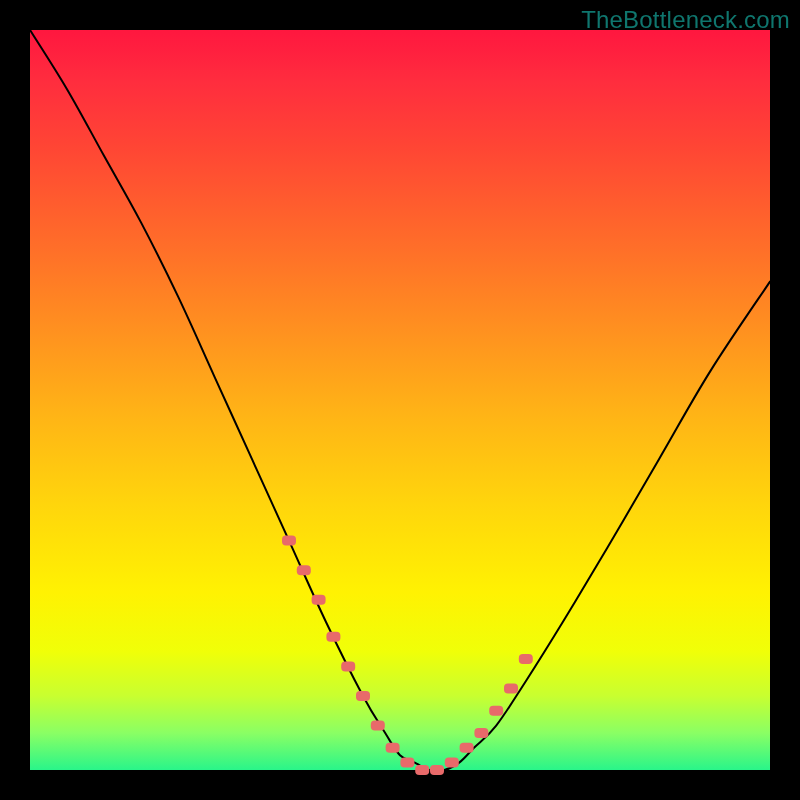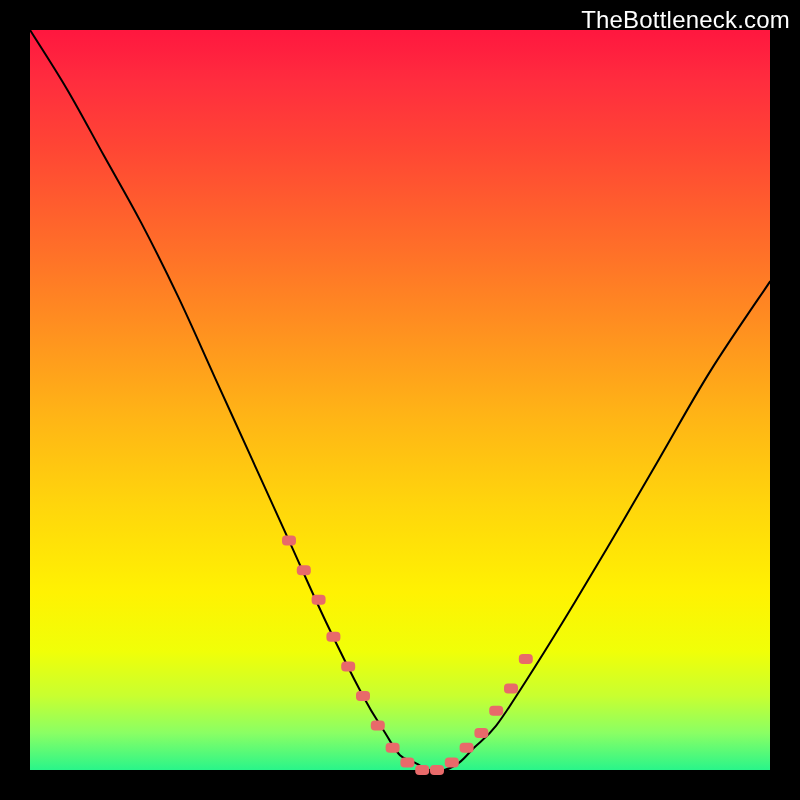--- a/index.html
+++ b/index.html
@@ -43,21 +43,21 @@
     left: 0;
     top: 0;
     width: 740px;
     height: 740px;
     overflow: visible;
   }
   .watermark {
     position: absolute;
     top: 6px;
     right: 10px;
-    color: #ffffff;
+    color: #0f766e;
     font-size: 24px;
     font-weight: 400;
     letter-spacing: 0.2px;
     user-select: none;
   }
 </style>
 </head>
 <body>
 
 <div class="stage">

